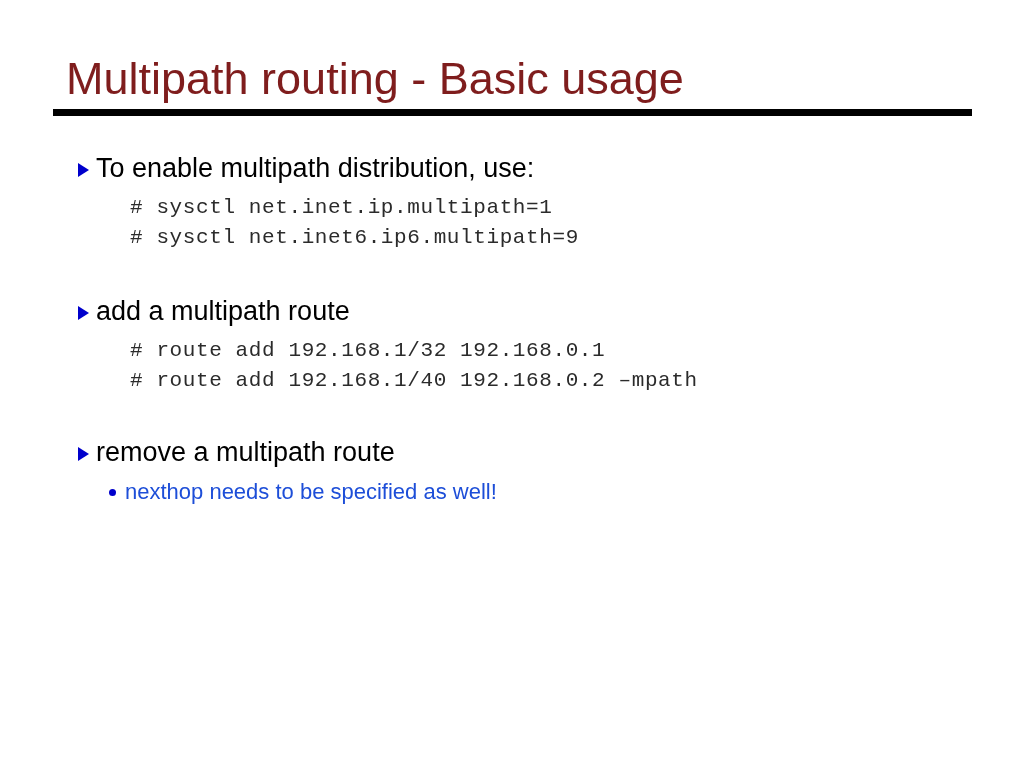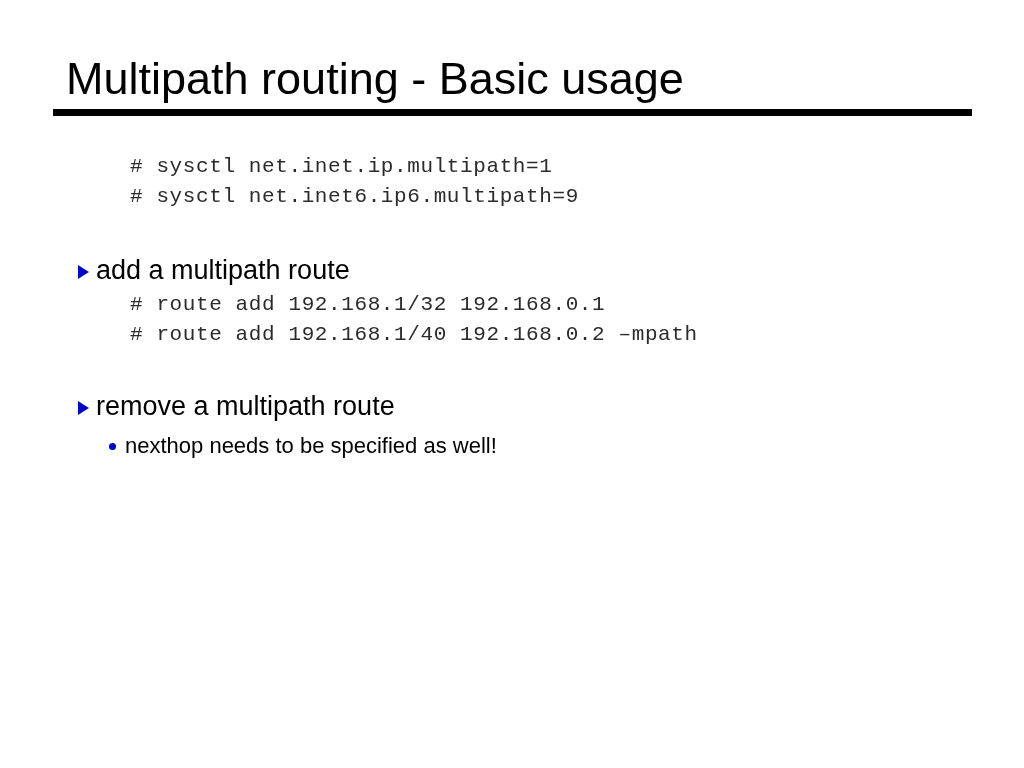--- a/index.html
+++ b/index.html
@@ -22,21 +22,21 @@
     position: absolute;
     left: 53px;
     top: 52px;
     width: 919px;
   }
   #slide-title {
     font-family: "Liberation Sans", sans-serif;
     font-size: 45px;
     line-height: 54px;
     font-weight: 400;
-    color: #000000;
+    color: #7f1d1d;
     letter-spacing: 0px;
     padding-left: 13px;
     white-space: nowrap;
   }
   #title-rule {
     margin-top: 3px;
     width: 919px;
     height: 7px;
     background: #000000;
   }
@@ -75,20 +75,21 @@
   .bullet-text {
     font-family: "Liberation Sans", sans-serif;
     font-size: 27px;
     line-height: 33px;
     color: #000000;
     white-space: nowrap;
   }
 
   .code-block {
     padding-left: 130px;
+    margin-top: 5px;
   }
   .code-line {
     font-family: "Liberation Mono", "DejaVu Sans Mono", monospace;
     font-size: 21px;
     line-height: 30px;
     color: #2b2b2b;
     white-space: pre;
     letter-spacing: 0.6px;
   }
 
@@ -105,37 +106,41 @@
     border-radius: 50%;
     background: #0000cc;
     margin-top: 11px;
     margin-right: 9px;
     flex: 0 0 auto;
   }
   .note-text {
     font-family: "Liberation Sans", sans-serif;
     font-size: 22px;
     line-height: 27px;
-    color: #000000;
+    color: #1d4ed8;
     white-space: nowrap;
   }
 </style>
 </head>
 <body>
 
 <div id="slide">
 
   <div id="title-block">
     <div id="slide-title">Multipath routing - Basic usage</div>
     <div id="title-rule"></div>
   </div>
 
   <div id="body-block">
 
     <div class="bullet-group">
+      <div class="bullet-row">
+        <span class="tri-marker"></span>
+        <span class="bullet-text">To enable multipath distribution, use:</span>
+      </div>
       <div class="code-block">
         <div class="code-line"># sysctl net.inet.ip.multipath=1</div>
         <div class="code-line"># sysctl net.inet6.ip6.multipath=9</div>
       </div>
     </div>
 
     <div class="group-gap"></div>
 
     <div class="bullet-group">
       <div class="bullet-row">

